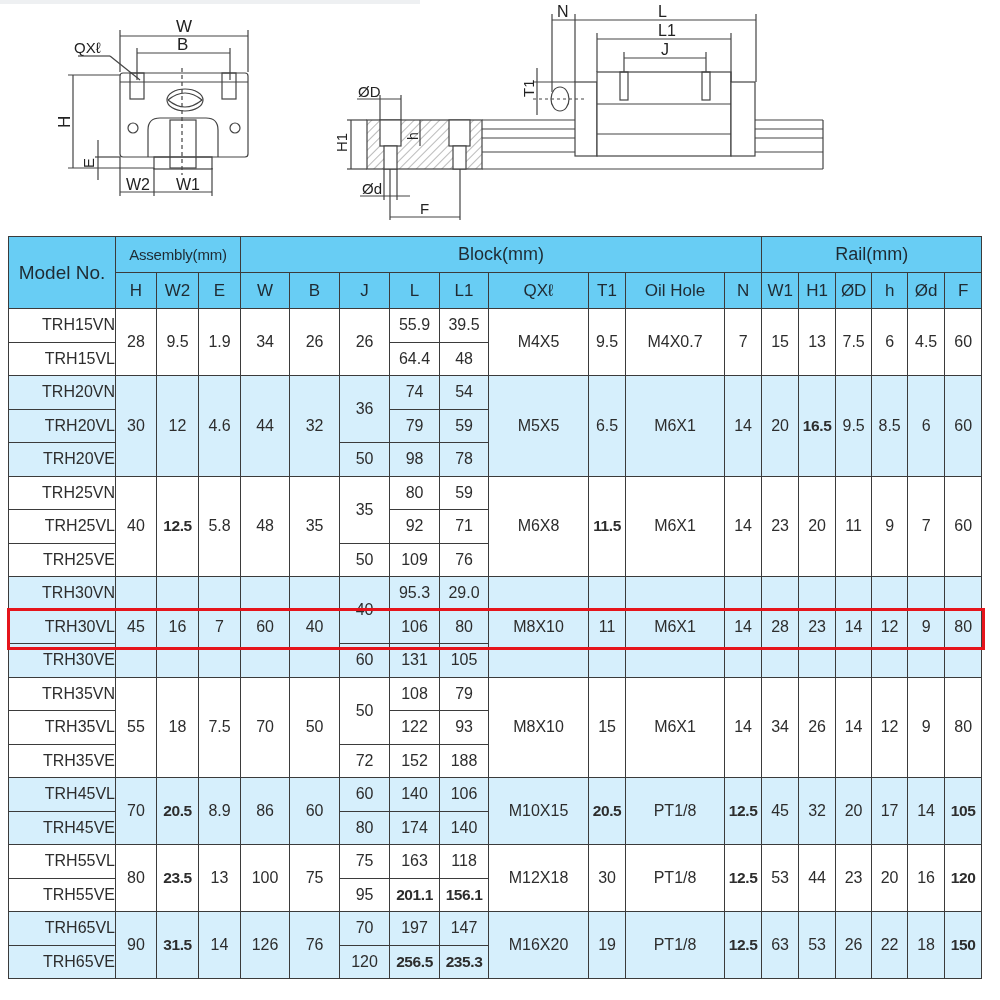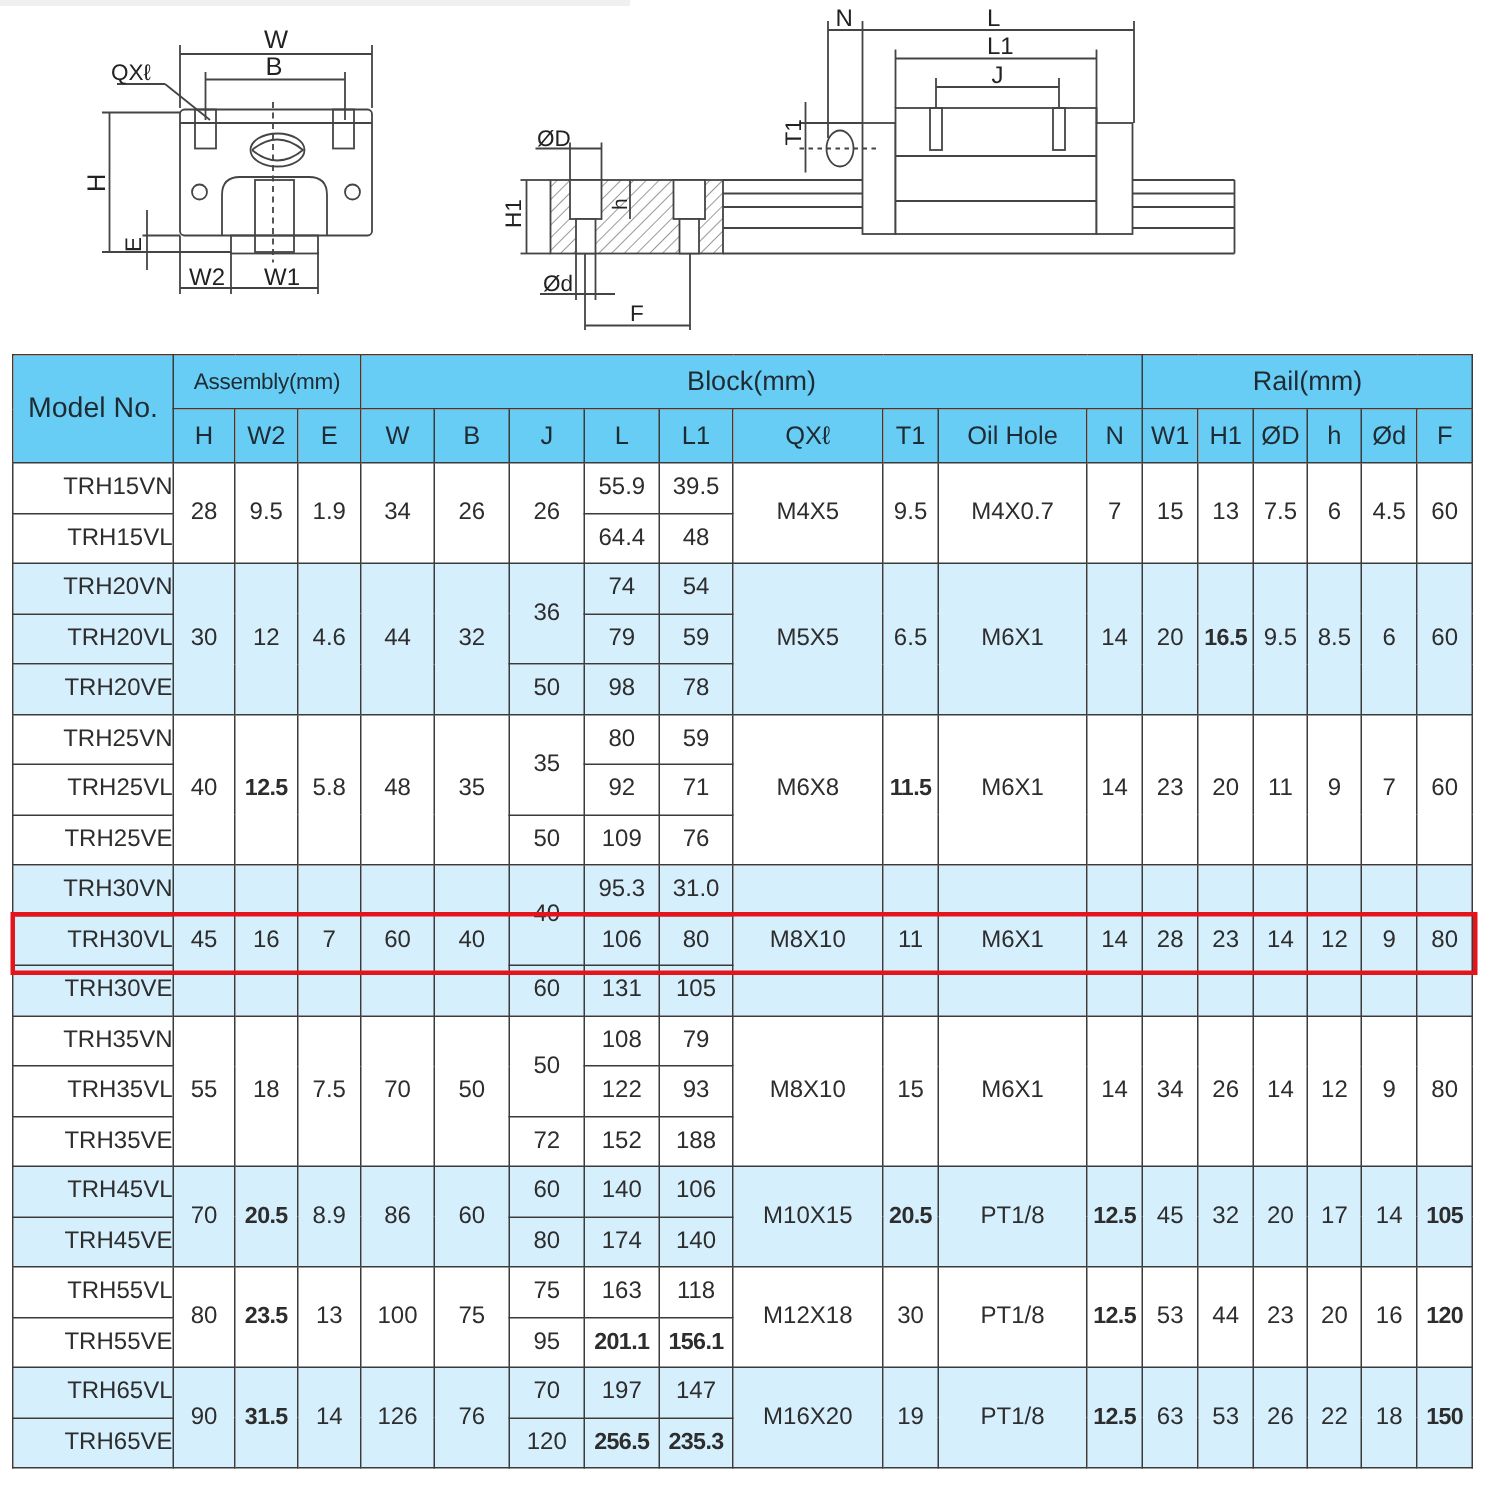--- a/index.html
+++ b/index.html
@@ -305,21 +305,21 @@
   <tbody class="blue">
     <tr>
       <td class="model">TRH30VN</td>
       <td rowspan="3">45</td>
       <td rowspan="3">16</td>
       <td rowspan="3">7</td>
       <td rowspan="3">60</td>
       <td rowspan="3">40</td>
       <td rowspan="2">40</td>
       <td>95.3</td>
-      <td>31.0</td>
+      <td>29.0</td>
       <td rowspan="3">M8X10</td>
       <td rowspan="3">11</td>
       <td rowspan="3">M6X1</td>
       <td rowspan="3">14</td>
       <td rowspan="3">28</td>
       <td rowspan="3">23</td>
       <td rowspan="3">14</td>
       <td rowspan="3">12</td>
       <td rowspan="3">9</td>
       <td rowspan="3">80</td>

